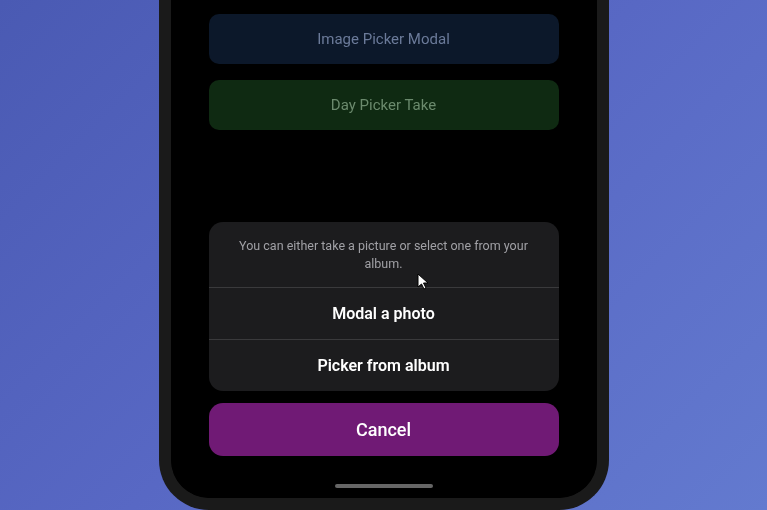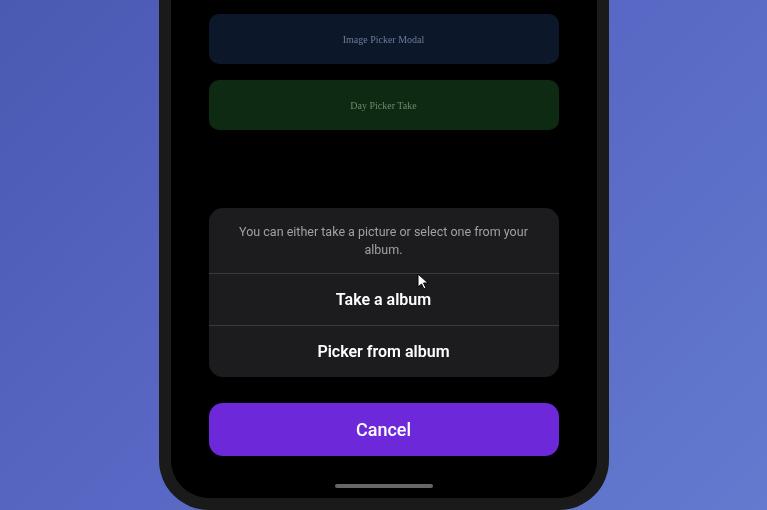--- a/index.html
+++ b/index.html
@@ -42,45 +42,44 @@
       right: 0;
       padding: 14px 38px;
     }
     .bg-button {
       width: 100%;
       height: 50px;
       border-radius: 10px;
       display: flex;
       align-items: center;
       justify-content: center;
-      font-size: 10px;
+      font-size: 15px;
       font-weight: 400;
       margin-bottom: 16px;
       color: #888;
-      font-family: Liberation Serif, serif;
     }
     .bg-button-blue {
       background: rgba(20, 40, 70, 0.6);
       color: #6b7a99;
     }
     .bg-button-green {
       background: rgba(25, 70, 30, 0.6);
       color: #6b8a6d;
     }
     .action-sheet-container {
       position: absolute;
       bottom: 42px;
       left: 38px;
       right: 38px;
     }
     .action-sheet {
       background: #1c1c1e;
       border-radius: 14px;
       overflow: hidden;
-      margin-bottom: 26px;
+      margin-bottom: 12px;
     }
     .action-sheet-title {
       padding: 15px 20px;
       text-align: center;
       font-size: 12.5px;
       color: #a0a0a5;
       line-height: 1.4;
       border-bottom: 0.5px solid #3a3a3c;
     }
     .action-sheet-button {
@@ -88,21 +87,21 @@
       text-align: center;
       font-size: 16px;
       font-weight: 600;
       color: #fff;
       cursor: pointer;
     }
     .action-sheet-button:not(:last-child) {
       border-bottom: 0.5px solid #3a3a3c;
     }
     .cancel-button {
-      background: #6d28d9;
+      background: #701a75;
       border-radius: 14px;
       padding: 16px;
       text-align: center;
       font-size: 18px;
       font-weight: 500;
       color: #fff;
       cursor: pointer;
     }
     .home-indicator {
       position: absolute;
@@ -133,21 +132,21 @@
         <span>Image Picker Modal</span>
       </div>
       <div class="bg-button bg-button-green">
         <span>Day Picker Take</span>
       </div>
     </div>
 
     <div class="action-sheet-container">
       <div class="action-sheet">
         <div class="action-sheet-title">You can either take a picture or select one from your album.</div>
-        <div class="action-sheet-button">Take a album</div>
+        <div class="action-sheet-button">Modal a photo</div>
         <div class="action-sheet-button">Picker from album</div>
       </div>
       <div class="cancel-button">Cancel</div>
     </div>
 
     <div class="home-indicator"></div>
   </div>
 </div>
 
 <svg class="cursor" width="14" height="18" viewBox="0 0 14 18">

